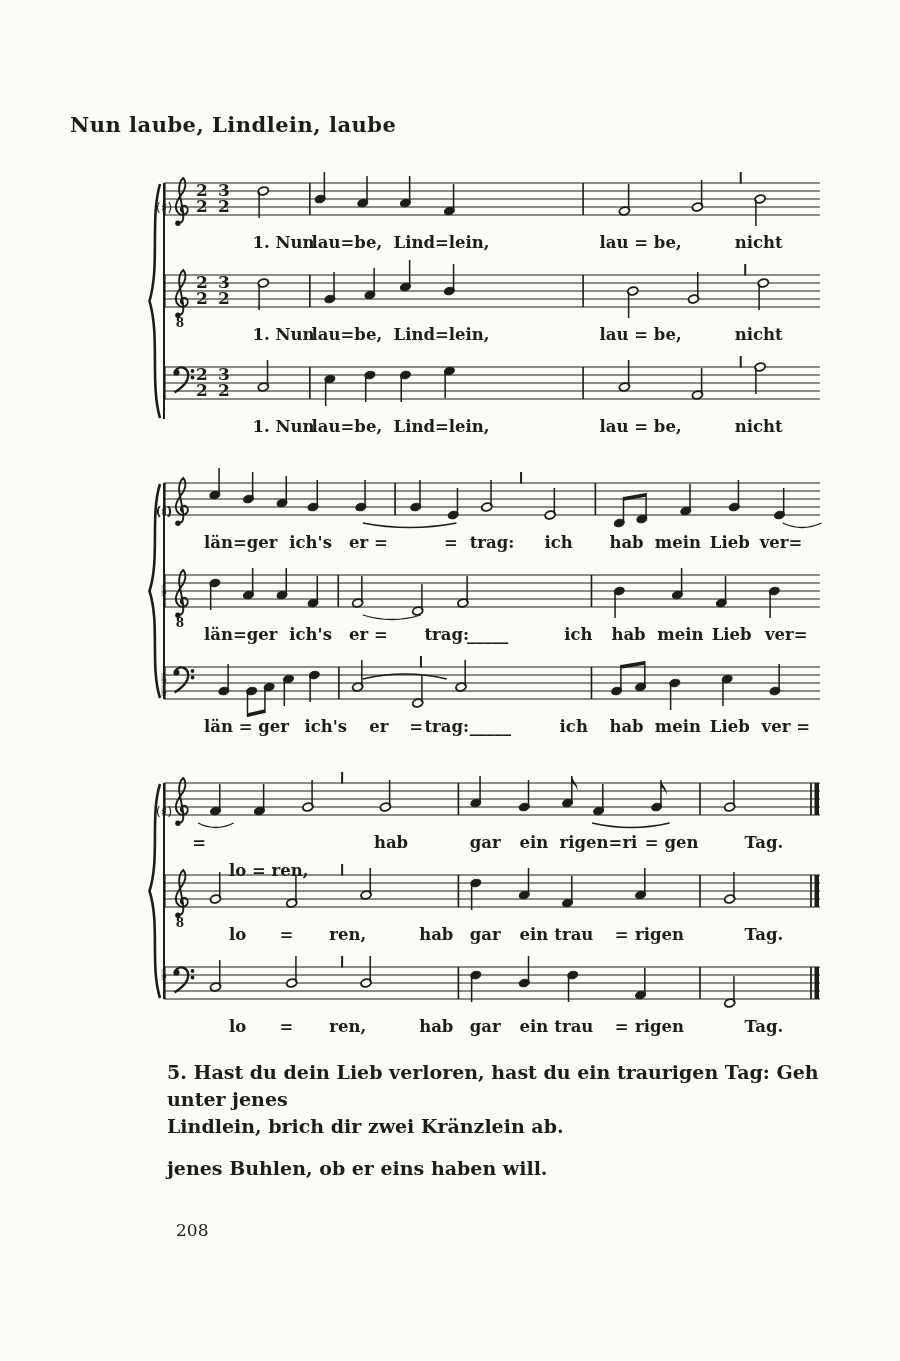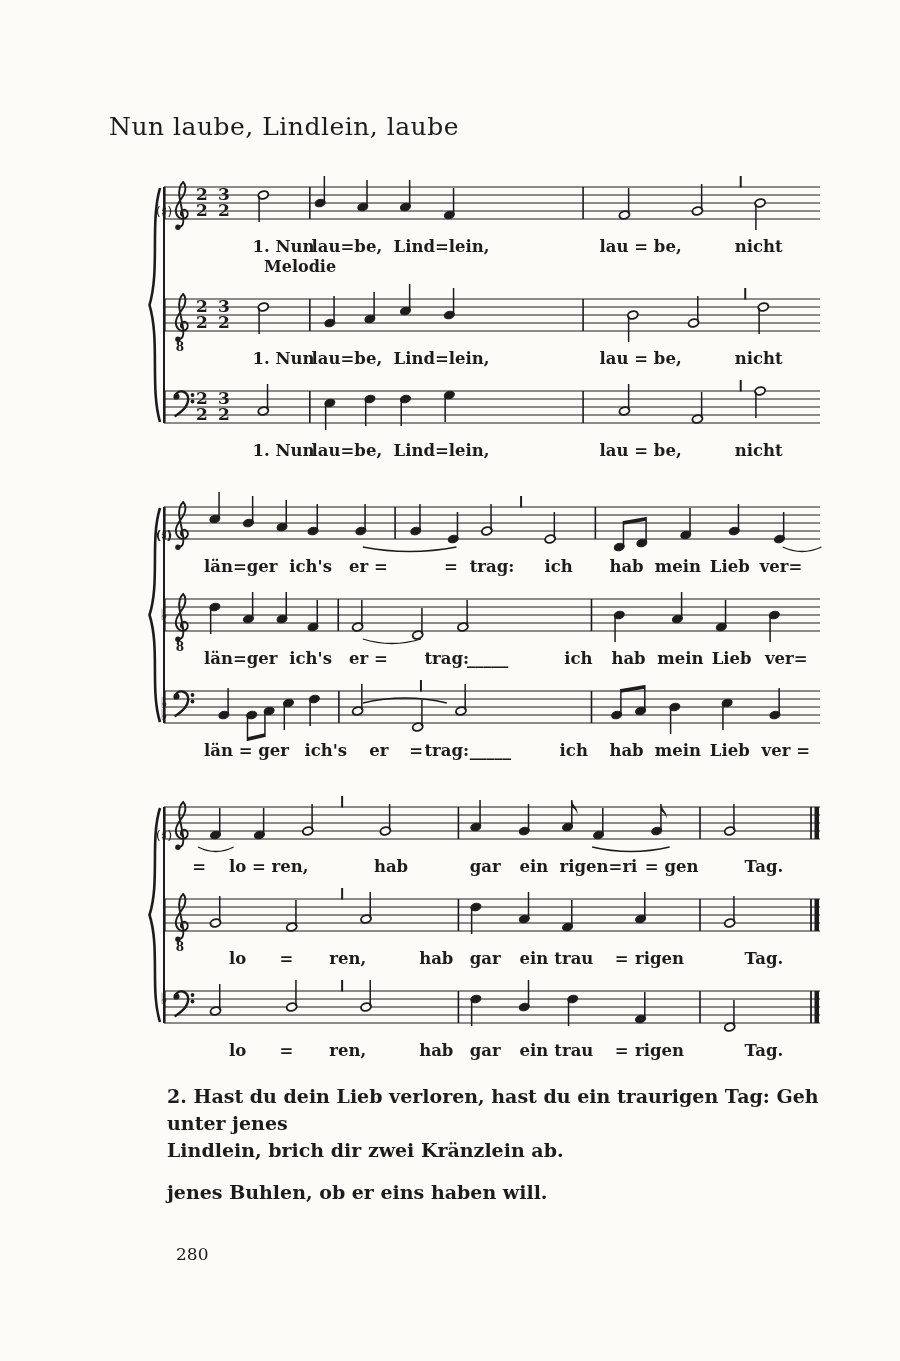--- a/index.html
+++ b/index.html
@@ -5,23 +5,23 @@
   html,body{margin:0;padding:0}
   body{
     width:900px;height:1361px;
     background:#fcfbf7;
     color:#1c1c1c;
     font-family:"DejaVu Serif", serif;
     overflow:hidden;
     position:relative;
   }
   .title{
-    margin:112px 0 22px 109px;
-    font-size:25px;
-    font-weight:normal;
+    margin:112px 0 22px 70px;
+    font-size:21px;
+    font-weight:bold;
     letter-spacing:.5px;
   }
   .score{margin-left:164px;width:656px}
   .system{position:relative;margin-bottom:24px}
   .staffblock{margin-bottom:-2px}
   svg.staff{display:block;width:656px;height:86px;overflow:visible}
   .lyric{
     position:relative;height:20px;margin-top:-12px;
     font-size:16.5px;font-weight:bold;
   }
@@ -81,21 +81,20 @@
           <line x1="591.89" y1="41" x2="591.89" y2="67" stroke="#1c1c1c" stroke-width="1.5"></line>
         </svg>
         <div class="lyric">
           <span style="left: 13.5%;">1. Nun</span>
           <span style="left: 22.5%;">lau=be,</span>
           <span style="left: 35%;">Lind=lein,</span>
           <span style="left: 66.4%;">lau = be,</span>
           <span style="left: 87%;">nicht</span>
         </div>
       </div>
-      <div class="part-label">Melodie</div>
       <div class="staffblock">
         <svg class="staff" viewBox="0 0 656 86">
           <line x1="0" y1="24" x2="656" y2="24" stroke="#1c1c1c" stroke-width="1.1"></line>
           <line x1="0" y1="32" x2="656" y2="32" stroke="#1c1c1c" stroke-width="1.1"></line>
           <line x1="0" y1="40" x2="656" y2="40" stroke="#1c1c1c" stroke-width="1.1"></line>
           <line x1="0" y1="48" x2="656" y2="48" stroke="#1c1c1c" stroke-width="1.1"></line>
           <line x1="0" y1="56" x2="656" y2="56" stroke="#1c1c1c" stroke-width="1.1"></line>
           <line x1="0.8" y1="24" x2="0.8" y2="56" stroke="#1c1c1c" stroke-width="1.6"></line>
           <g transform="translate(8,24)">
             <path d="M 6.2,39.5 C 10.8,40.8 12.6,36.2 10.4,25 L 7.4,9.6 C 6.3,3.2 8.4,-2.8 11.2,-5 C 13.6,-2.6 14.2,2.4 12.2,6.8 C 9.4,12.8 4.4,16.6 3.9,22.6 C 3.4,28.6 7.6,32.4 11.5,31.8 C 15.4,31.2 17,27 15,24.3 C 13.2,21.9 9.4,22.5 8.9,25.6 C 8.5,28 10.3,29.6 12.1,29.3" fill="none" stroke="#1c1c1c" stroke-width="1.9"></path>
@@ -408,21 +407,21 @@
           <path d="M 496.93,21 c 1.2,6.5 6.8,7.5 5.6,15 c -0.6,-5 -3.6,-6.5 -5.6,-8 z" fill="#1c1c1c"></path>
           <path d="M 428.13,64 Q 466.89,73 505.65000000000003,64" fill="none" stroke="#1c1c1c" stroke-width="1.3"></path>
           <line x1="536.012" y1="24" x2="536.012" y2="56" stroke="#1c1c1c" stroke-width="1.6"></line>
           <ellipse cx="565.728" cy="48" rx="5.1" ry="3.7" transform="rotate(-17 565.728 48)" fill="#fcfbf7" stroke="#1c1c1c" stroke-width="1.9"></ellipse>
           <line x1="569.928" y1="47" x2="569.928" y2="21" stroke="#1c1c1c" stroke-width="1.5"></line>
           <line x1="647" y1="24" x2="647" y2="56" stroke="#1c1c1c" stroke-width="1.8"></line>
           <rect x="650.5" y="24" width="4.5" height="32" fill="#1c1c1c"></rect>
         </svg>
         <div class="lyric">
           <span style="left: 4.3%;">=</span>
-          <span style="left: 9.9%;">lo = ren,</span>
+          <span style="left: 9.9%; margin-top: 28px;">lo = ren,</span>
           <span style="left: 32%;">hab</span>
           <span style="left: 46.6%;">gar</span>
           <span style="left: 54.2%;">ein</span>
           <span style="left: 60.3%;">rigen=ri</span>
           <span style="left: 73.3%;">=</span>
           <span style="left: 76.3%;">gen</span>
           <span style="left: 88.5%;">Tag.</span>
         </div>
       </div>
       <div class="staffblock">
@@ -525,21 +524,21 @@
       </div>
       <div class="sysline" style="top: 24px; height: 216px;"></div>
       <svg class="brace" height="216" viewBox="0 0 16 216" style="top: 24px;">
         <path d="M13,1 C3,32.4 13,75.6 2.5,108 C13,140.4 3,183.6 13,215" fill="none" stroke="#1c1c1c" stroke-width="2.6"></path>
       </svg>
     </div>
   </div>
 
 <div class="verses" id="verses">
     <div class="verse">
-      <div>2. Hast du dein Lieb verloren, hast du ein traurigen Tag: Geh unter jenes</div>
+      <div>5. Hast du dein Lieb verloren, hast du ein traurigen Tag: Geh unter jenes</div>
       <div>Lindlein, brich dir zwei Kränzlein ab.</div>
     </div>
     <div class="verse">
       <div>jenes Buhlen, ob er eins haben will.</div>
     </div>
   </div>
 
-<div class="pagenum">280</div>
+<div class="pagenum">208</div>
 
 </body></html>

